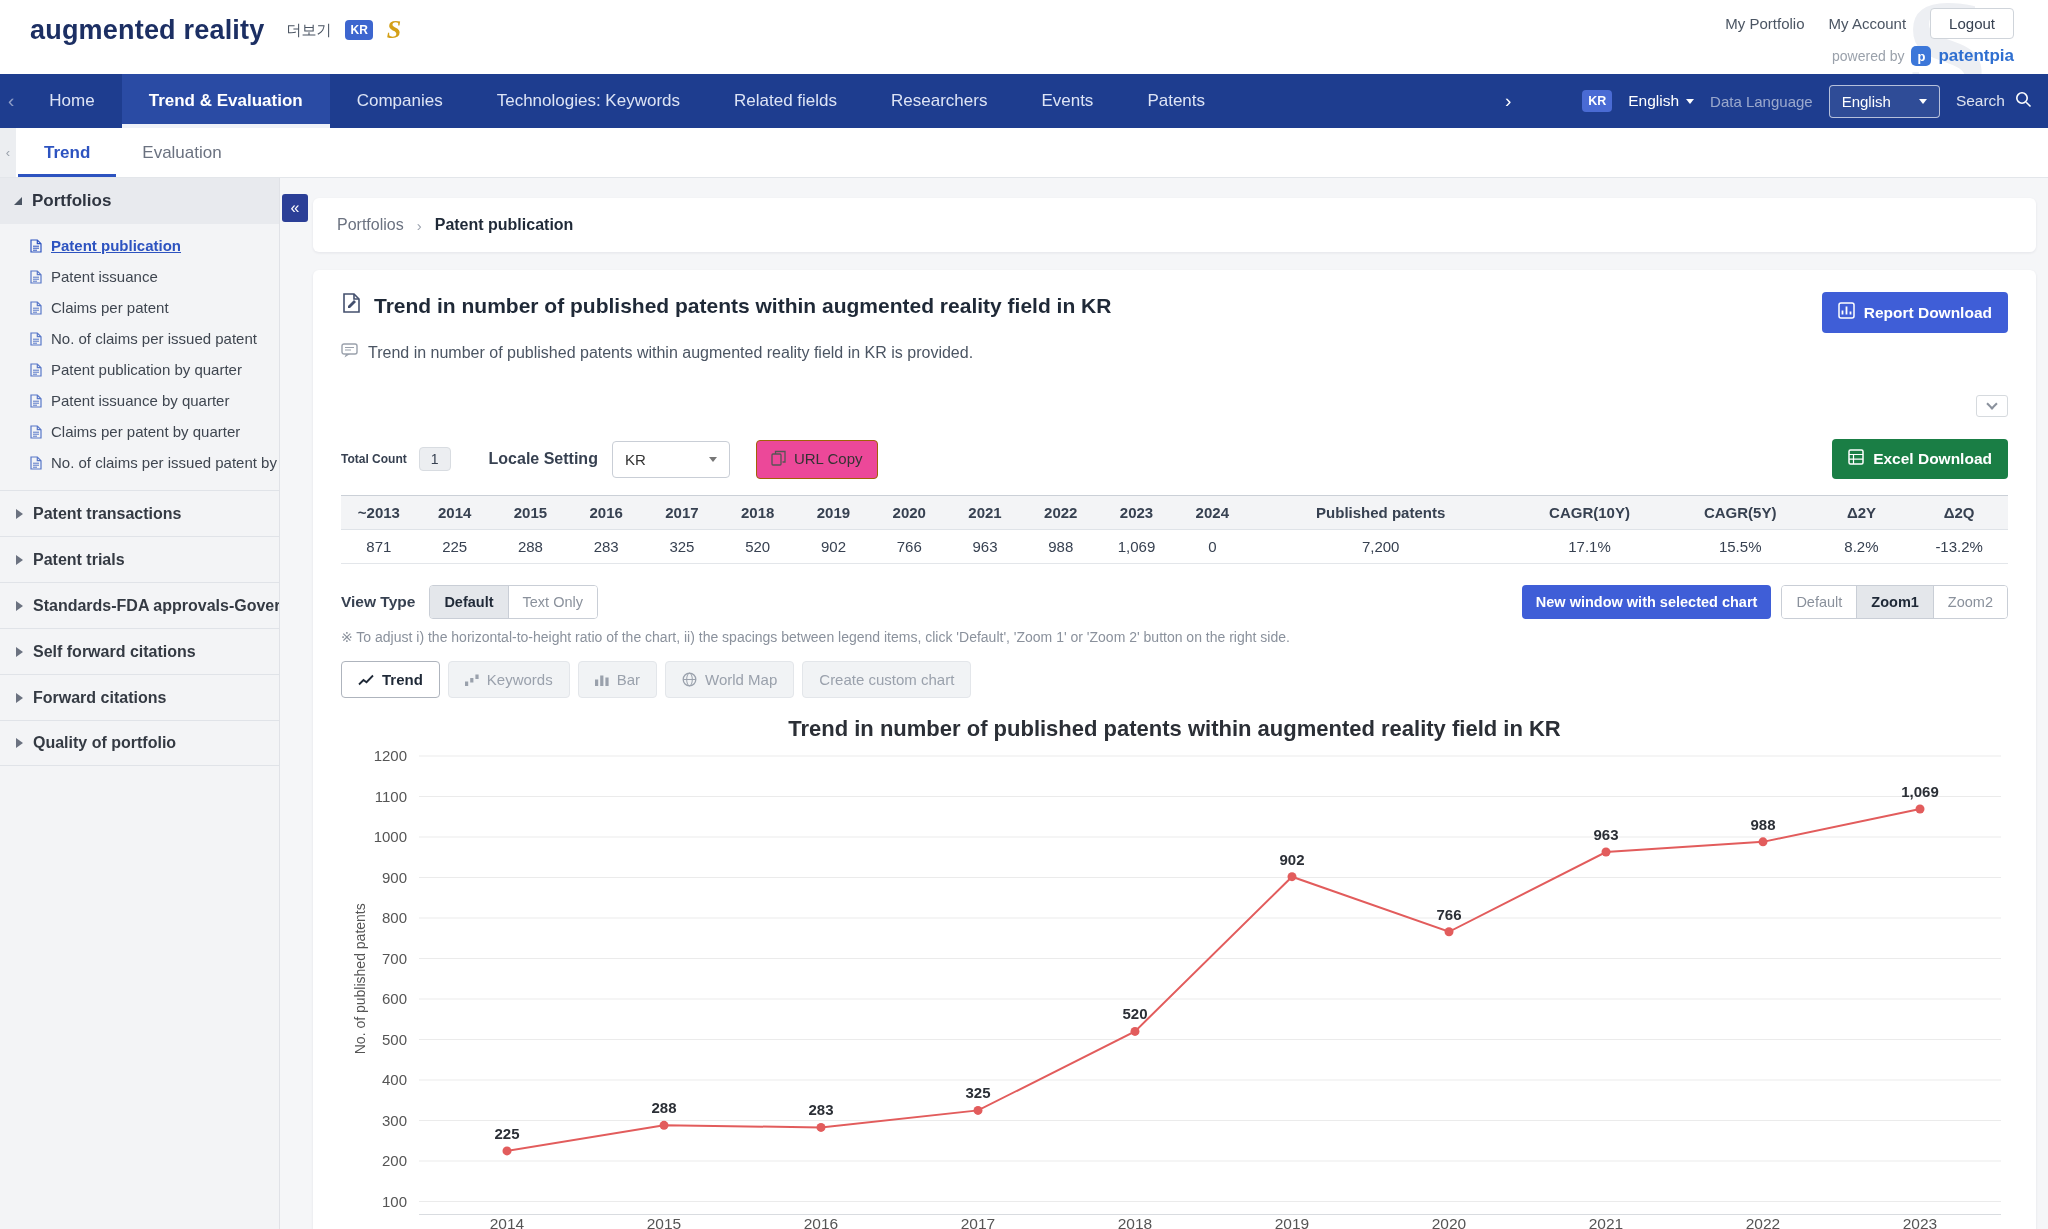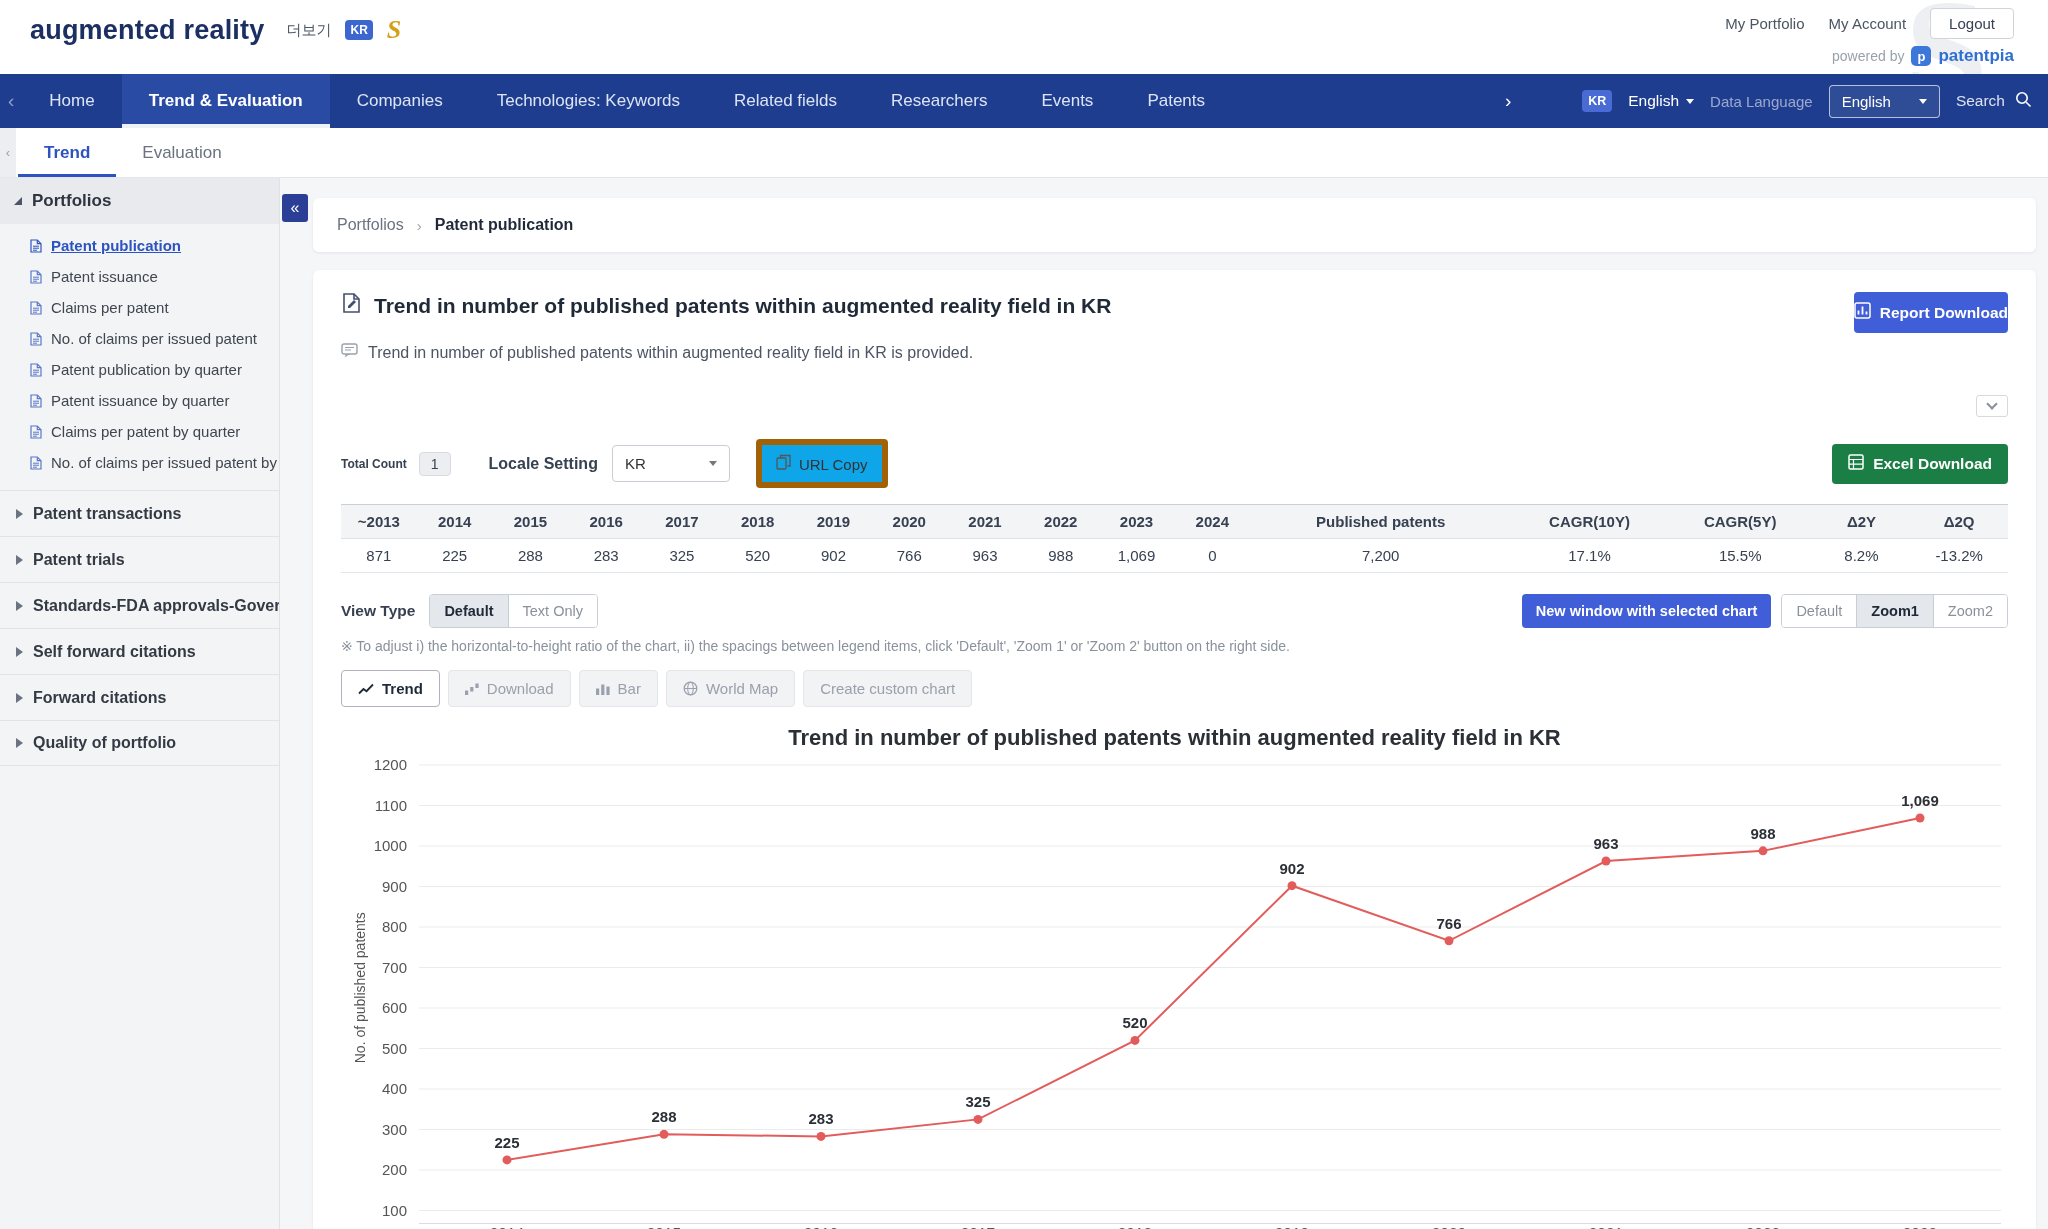--- a/index.html
+++ b/index.html
@@ -78,34 +78,34 @@
   .content { flex: 1; padding: 20px 12px 0 33px; overflow: hidden; }
   .breadcrumb-card { background: #fff; border-radius: 6px; box-shadow: 0 1px 3px rgba(20,30,60,.08); height: 54px; display: flex; align-items: center; padding: 0 24px; gap: 13px; font-size: 16px; }
   .bc-parent { color: #6b7280; cursor: pointer; }
   .bc-sep { color: #9ca3af; font-size: 15px; }
   .bc-current { color: #1f2937; font-weight: 700; }
 
   .main-card { background: #fff; border-radius: 6px; box-shadow: 0 1px 3px rgba(20,30,60,.08); margin-top: 18px; padding: 22px 28px; height: 1200px; position: relative; }
 
   .card-title-row { display: flex; align-items: flex-start; justify-content: space-between; }
   .card-title { display: flex; align-items: center; gap: 11px; font-size: 21px; font-weight: 700; color: #1f2937; }
-  .report-btn { display: flex; align-items: center; gap: 9px; background: #3f5ed7; color: #fff; font-size: 15.5px; font-weight: 600; border: none; border-radius: 4px; padding: 10px 0; cursor: pointer; font-family: inherit; }
+  .report-btn { display: flex; align-items: center; gap: 9px; background: #3f5ed7; color: #fff; font-size: 15.5px; font-weight: 600; border: none; border-radius: 4px; padding: 10px 16px; cursor: pointer; font-family: inherit; }
 
   .desc-row { display: flex; align-items: center; gap: 10px; margin-top: 10px; font-size: 16px; color: #4b5563; }
 
   .collapse-row { display: flex; justify-content: flex-end; margin-top: 32px; }
   .chev-btn { width: 32px; height: 22px; border: 1px solid #d6dade; border-radius: 3px; background: #fff; display: flex; align-items: center; justify-content: center; cursor: pointer; }
   .chev-down-glyph { width: 8px; height: 8px; border-right: 2px solid #8a919c; border-bottom: 2px solid #8a919c; transform: rotate(45deg); margin-top: -4px; }
 
   .controls-row { display: flex; align-items: center; margin-top: 22px; }
   .ctl-label { font-size: 12px; font-weight: 700; color: #374151; }
   .count-badge { margin-left: 12px; background: #eceef1; border: 1px solid #d8dce1; border-radius: 4px; padding: 3px 11px; font-size: 14px; color: #374151; }
   .locale-label { margin-left: 38px; font-size: 16px; font-weight: 600; color: #374151; }
   .locale-select { margin-left: 14px; width: 118px; display: flex; align-items: center; justify-content: space-between; border: 1px solid #c9ced6; border-radius: 4px; padding: 9px 12px; font-size: 15px; color: #333; background: #fff; cursor: pointer; }
-  .urlcopy-btn { margin-left: 26px; display: flex; align-items: flex-end; gap: 8px; border: 6px solid #a16207; border-radius: 4px; background: #0ea5e9; padding: 9px 14px; font-size: 15px; color: #333; cursor: pointer; font-family: inherit; }
+  .urlcopy-btn { margin-left: 26px; display: flex; align-items: flex-start; gap: 8px; border: 1px solid #a16207; border-radius: 4px; background: #ec4899; padding: 9px 14px; font-size: 15px; color: #333; cursor: pointer; font-family: inherit; }
   .excel-btn { margin-left: auto; display: flex; align-items: center; gap: 9px; background: #1a7e45; color: #fff; font-size: 15.5px; font-weight: 600; border: none; border-radius: 4px; padding: 10px 16px; cursor: pointer; font-family: inherit; }
 
   table.summary { width: 100%; border-collapse: collapse; margin-top: 16px; font-size: 15px; table-layout: fixed; }
   table.summary th { background: #f3f4f6; border-top: 1px solid #cbd0d7; border-bottom: 1px solid #dfe3e8; padding: 8px 5px; font-weight: 700; color: #374151; text-align: center; white-space: nowrap; overflow: hidden; }
   table.summary td { border-bottom: 1px solid #e3e6ea; padding: 8px 5px; text-align: center; color: #374151; white-space: nowrap; }
 
   .view-row { display: flex; align-items: center; margin-top: 21px; }
   .view-label { font-size: 15.5px; font-weight: 700; color: #374151; margin-right: 14px; }
   .seg-group { display: flex; border: 1px solid #c9ced6; border-radius: 4px; overflow: hidden; }
   .seg { padding: 8px 14px; font-size: 14.5px; color: #8a919c; background: #fff; cursor: pointer; border-left: 1px solid #c9ced6; white-space: nowrap; }
@@ -462,21 +462,21 @@
             <span>Trend</span>
           </div>
           <div class="chart-tab">
             <span class="ct-icon">
               <svg width="14" height="12" viewBox="0 0 14 12">
                 <rect x="0" y="7.5" width="3.2" height="4.5" fill="currentColor"></rect>
                 <rect x="5.2" y="4" width="3.2" height="4.5" fill="currentColor"></rect>
                 <rect x="10.4" y="0.5" width="3.2" height="4.5" fill="currentColor"></rect>
               </svg>
             </span>
-            <span>Download</span>
+            <span>Keywords</span>
           </div>
           <div class="chart-tab">
             <span class="ct-icon">
               <svg width="14" height="12" viewBox="0 0 14 12">
                 <rect x="0" y="5.5" width="3.2" height="6.5" fill="currentColor"></rect>
                 <rect x="5.2" y="1.5" width="3.2" height="10.5" fill="currentColor"></rect>
                 <rect x="10.4" y="3.5" width="3.2" height="8.5" fill="currentColor"></rect>
               </svg>
             </span>
             <span>Bar</span>

